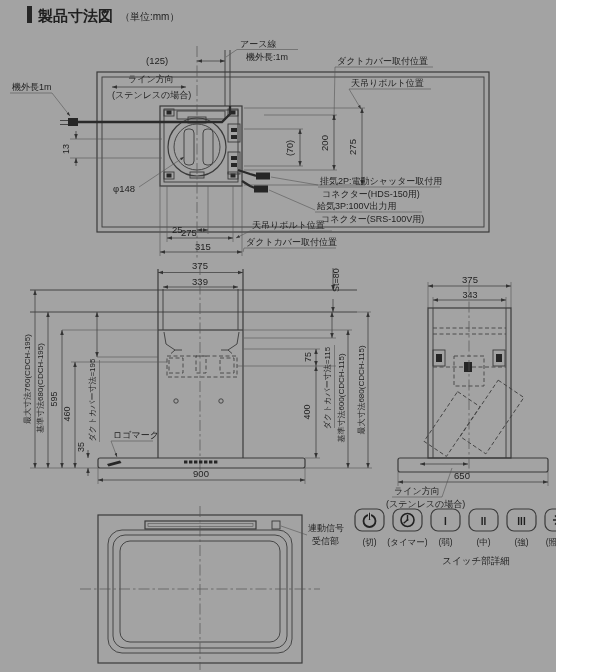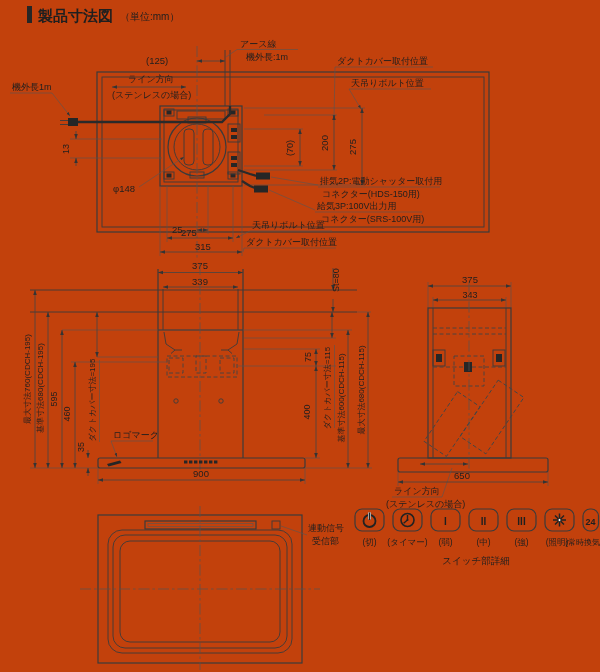--- a/index.html
+++ b/index.html
@@ -1,16 +1,16 @@
 <!DOCTYPE html>
 <html><head>
 <meta charset="utf-8">
 <style>
   html,body{margin:0;padding:0;background:#ffffff;}
-  .page{width:600px;height:672px;position:relative;background:#c2410c;overflow:hidden;}
+  .page{width:556px;height:672px;position:relative;background:#a3a3a3;overflow:hidden;}
   svg{display:block;}
   svg text{font-family:"Liberation Sans","DejaVu Sans",sans-serif;fill:#1f1f1f;}
   .ln{stroke:#3b3b3b;stroke-width:1.2;fill:none;}
   .ln2{stroke:#3b3b3b;stroke-width:0.9;fill:none;}
   .thin{stroke:#555;stroke-width:0.6;fill:none;}
   .thk{stroke:#2a2a2a;stroke-width:2.3;fill:none;}
   .dash{stroke:#444;stroke-width:0.9;fill:none;stroke-dasharray:4 2.5;}
   .cl{stroke:#555;stroke-width:0.7;fill:none;stroke-dasharray:11 3 2.5 3;}
   .dim{stroke:#444;stroke-width:0.8;fill:none;}
   .ar{marker-start:url(#as);marker-end:url(#ae);}

